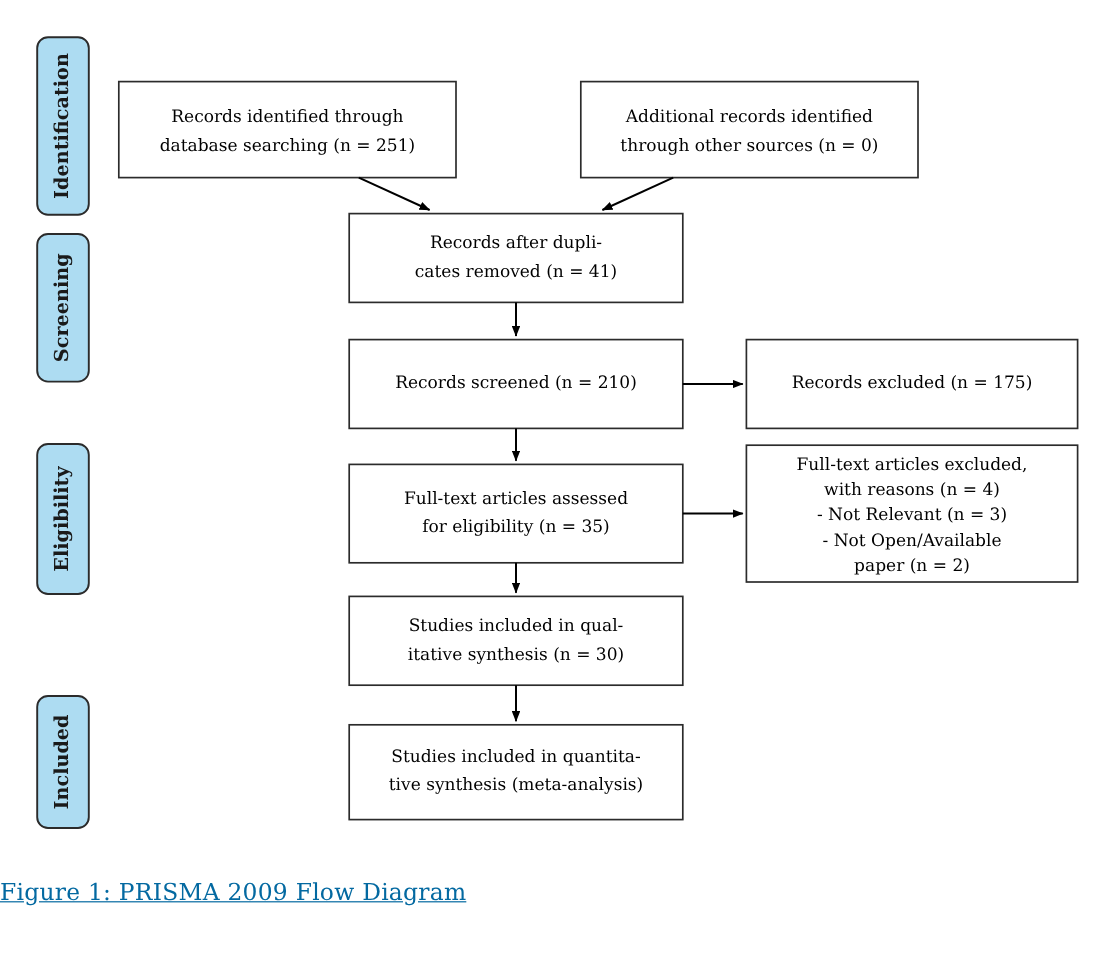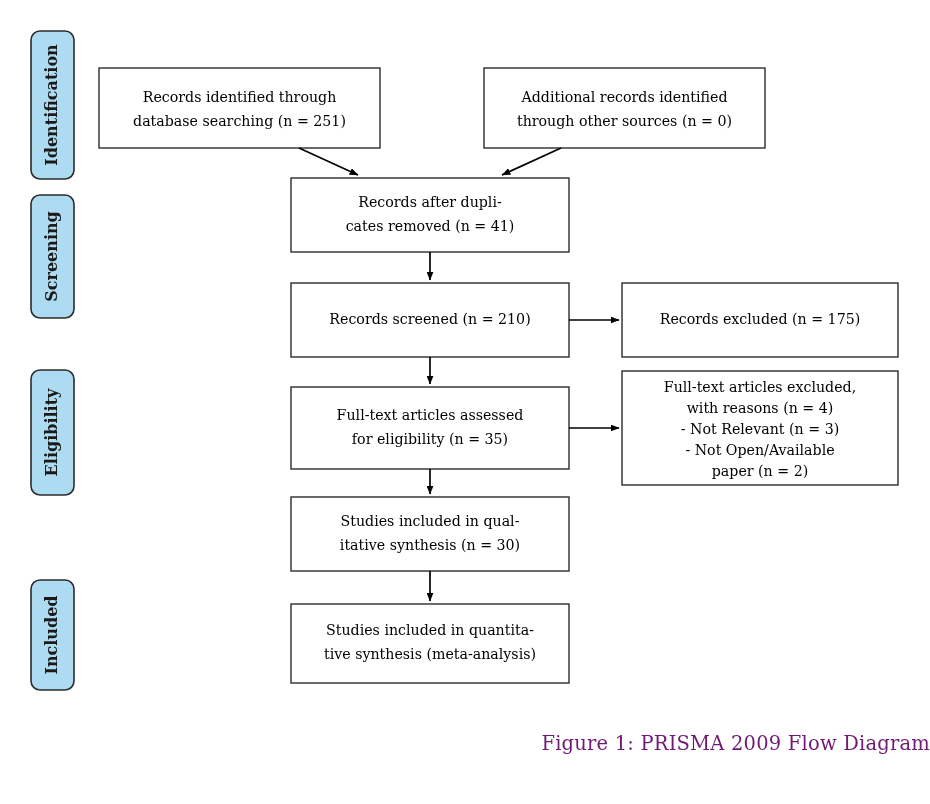--- a/index.html
+++ b/index.html
@@ -54,25 +54,26 @@
     font-weight: 700;
     fill: #1a1a1a;
     text-anchor: middle;
     dominant-baseline: middle;
   }
   .caption-text {
     position: absolute;
     left: 0;
     top: 732px;
     width: 930px;
-    text-align: right;
+    text-align: left;
     font-family: "DejaVu Serif", "Liberation Serif", serif;
     font-size: 19.5px;
-    color: #701a75;
+    color: #0369a1;
     letter-spacing: 0.2px;
+    text-decoration: underline;
   }
 </style>
 </head>
 <body>
 
 <div id="diagram-root">
 
   <svg class="canvas" viewBox="0 0 930 804" xmlns="http://www.w3.org/2000/svg">
     <defs>
       <marker id="arrowhead" markerWidth="9" markerHeight="7" refX="8.4" refY="3.5" orient="auto" markerUnits="userSpaceOnUse">

